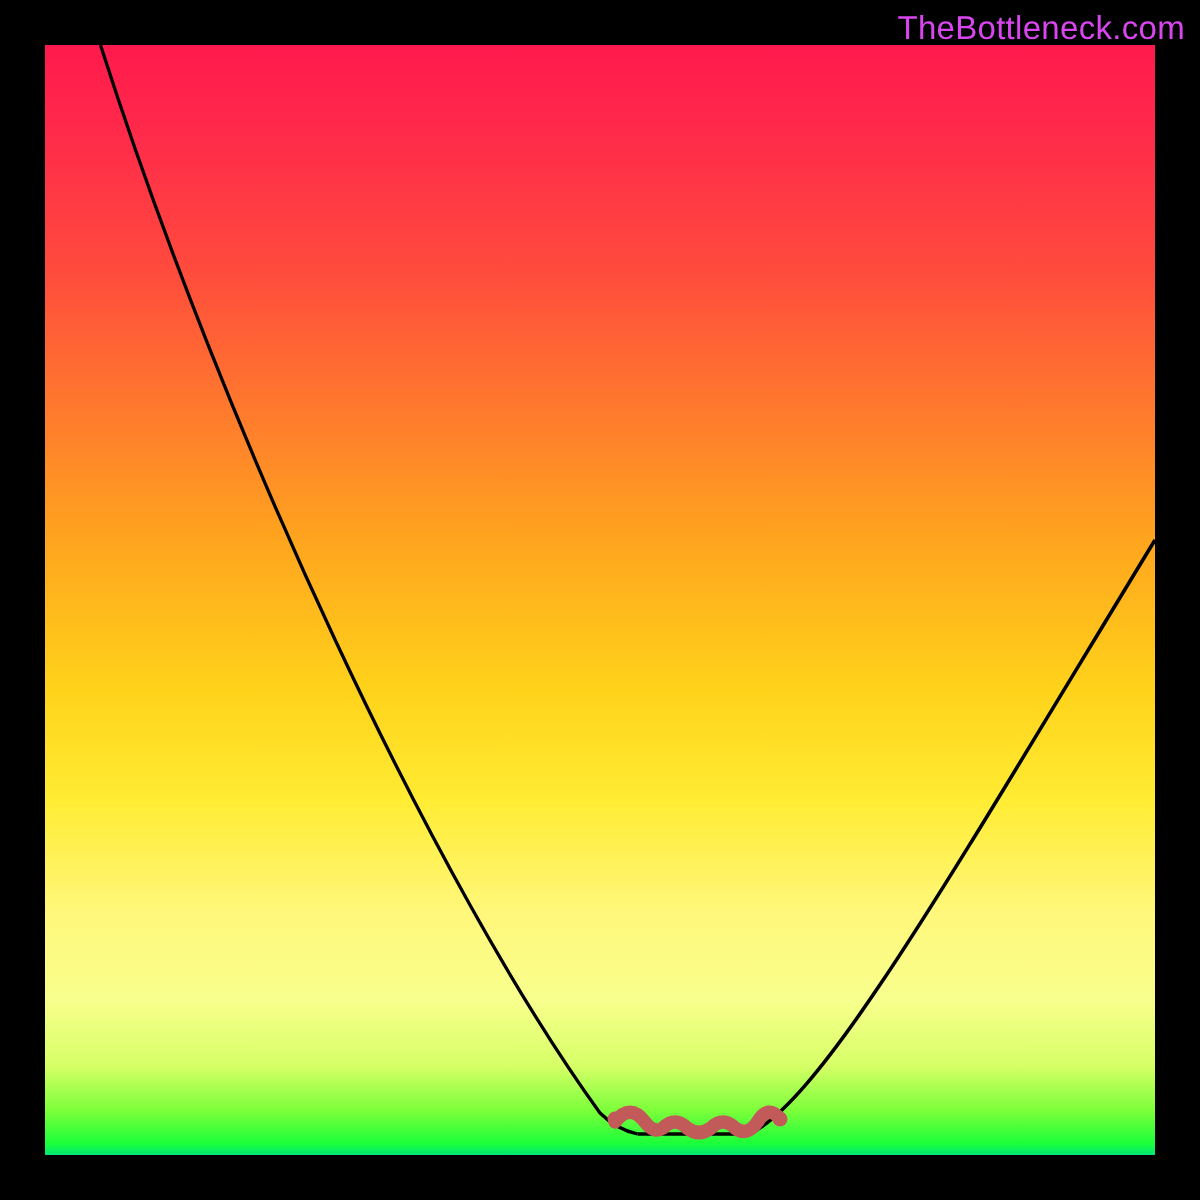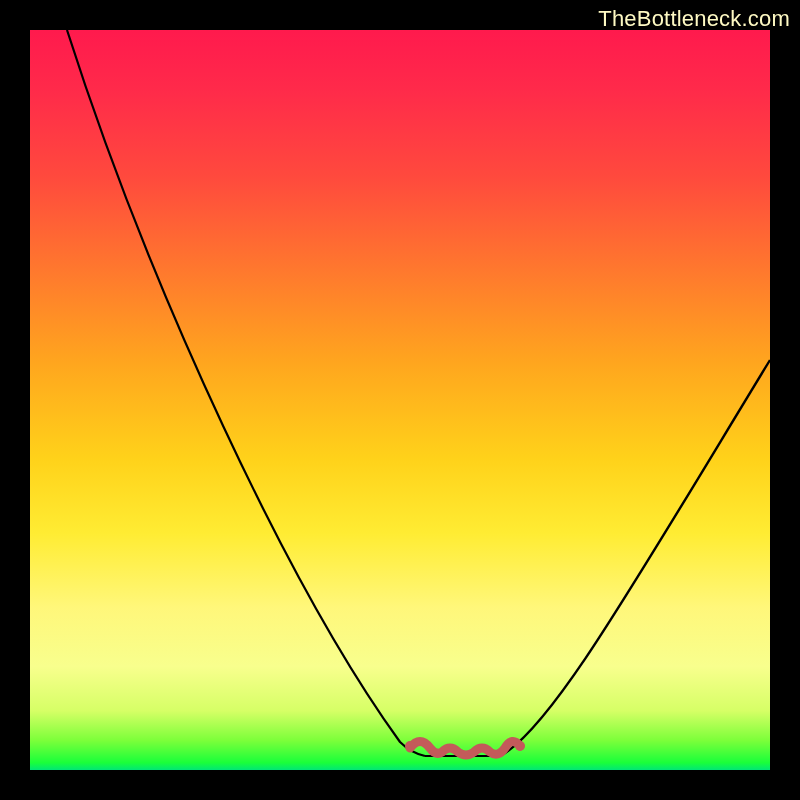--- a/index.html
+++ b/index.html
@@ -40,21 +40,21 @@
       #d6ff66 92%,
       #7cff3a 96%,
       #1aff3a 99%,
       #00e676 100%
     );
   }
   .watermark {
     position: absolute;
     top: 6px;
     right: 10px;
-    color: #fef9c3;
+    color: #d946ef;
     font-size: 22px;
     letter-spacing: 0.2px;
     font-weight: 500;
   }
   svg.curve {
     position: absolute;
     left: 30px;
     top: 30px;
     width: 740px;
     height: 740px;

